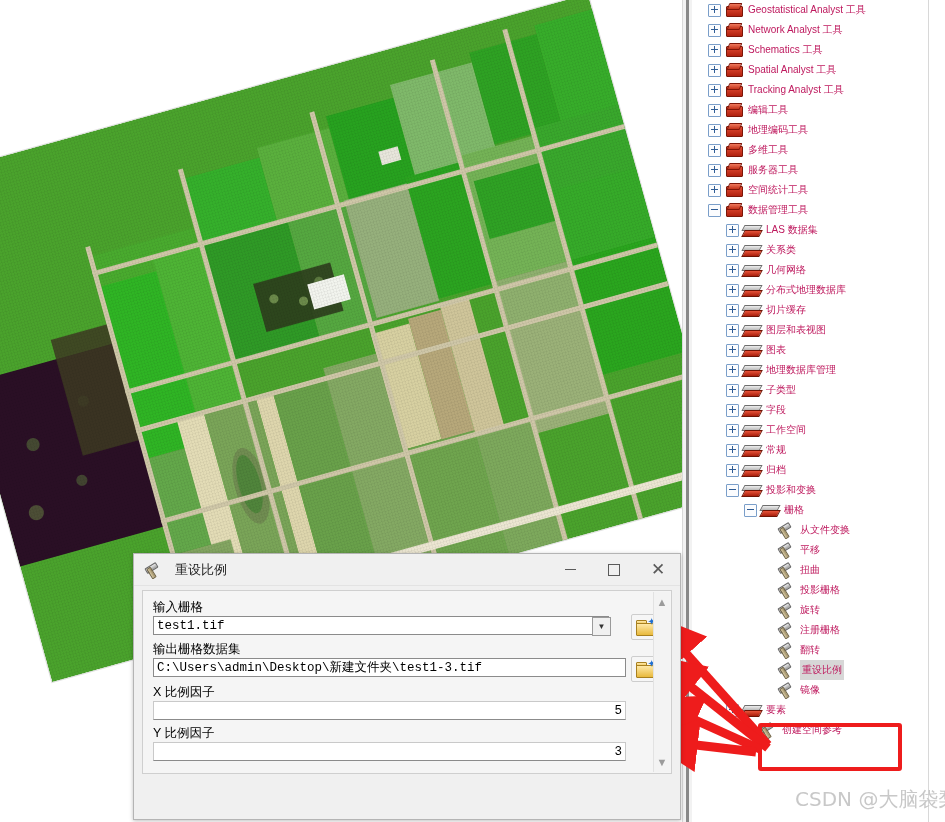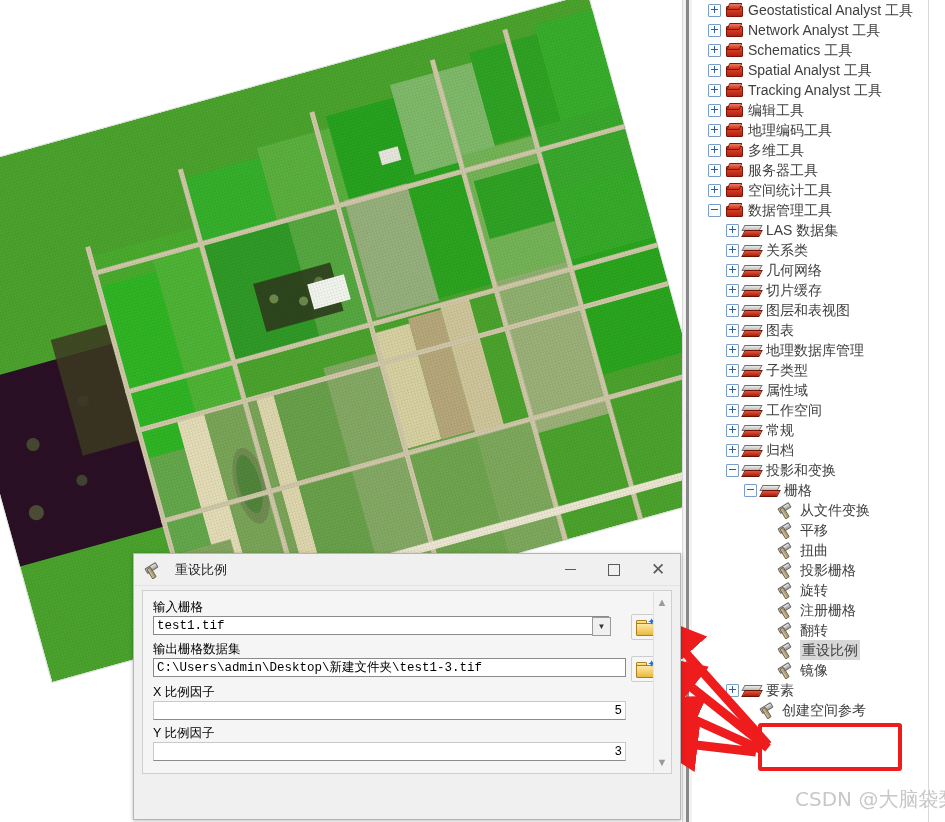--- a/index.html
+++ b/index.html
@@ -89,21 +89,21 @@
   .ico-hammer::before{
     content:"";position:absolute;left:1px;top:3px;width:11px;height:4px;
     background:linear-gradient(#eee,#9a9a9a);border:1px solid #6a6a6a;
     transform:rotate(-32deg);border-radius:1px;
   }
   .ico-hammer::after{
     content:"";position:absolute;left:5px;top:5px;width:3px;height:10px;
     background:linear-gradient(90deg,#d8cba6,#9c8a5e);border:1px solid #6e6243;
     transform:rotate(-32deg);border-radius:1px;
   }
-  .lbl{font-size:14px;color:#404040;}
+  .lbl{font-size:10px;color:#be185d;}
   .lbl.sel{background:#d7d7d7;padding:0 2px;}
   .lvl0{padding-left:16px;}
   .lvl1{padding-left:34px;}
   .lvl2{padding-left:52px;}
   .lvl3{padding-left:70px;text-align:right;}
 
   
   #tree-highlight{
     position:absolute;left:758px;top:723px;width:136px;height:40px;
     border:4px solid #ee1c1c;border-radius:3px;pointer-events:none;
@@ -329,20 +329,25 @@
       <span class="lbl">关系类</span>
     </div>
     <div class="node lvl1">
       <span class="exp plus"></span>
       <span class="ico ico-toolset"></span>
       <span class="lbl">几何网络</span>
     </div>
     <div class="node lvl1">
       <span class="exp plus"></span>
       <span class="ico ico-toolset"></span>
+      <span class="lbl">分布式地理数据库</span>
+    </div>
+    <div class="node lvl1">
+      <span class="exp plus"></span>
+      <span class="ico ico-toolset"></span>
       <span class="lbl">切片缓存</span>
     </div>
     <div class="node lvl1">
       <span class="exp plus"></span>
       <span class="ico ico-toolset"></span>
       <span class="lbl">图层和表视图</span>
     </div>
     <div class="node lvl1">
       <span class="exp plus"></span>
       <span class="ico ico-toolset"></span>
@@ -354,21 +359,21 @@
       <span class="lbl">地理数据库管理</span>
     </div>
     <div class="node lvl1">
       <span class="exp plus"></span>
       <span class="ico ico-toolset"></span>
       <span class="lbl">子类型</span>
     </div>
     <div class="node lvl1">
       <span class="exp plus"></span>
       <span class="ico ico-toolset"></span>
-      <span class="lbl">属性域</span>
+      <span class="lbl">字段</span>
     </div>
     <div class="node lvl1">
       <span class="exp plus"></span>
       <span class="ico ico-toolset"></span>
       <span class="lbl">工作空间</span>
     </div>
     <div class="node lvl1">
       <span class="exp plus"></span>
       <span class="ico ico-toolset"></span>
       <span class="lbl">常规</span>

